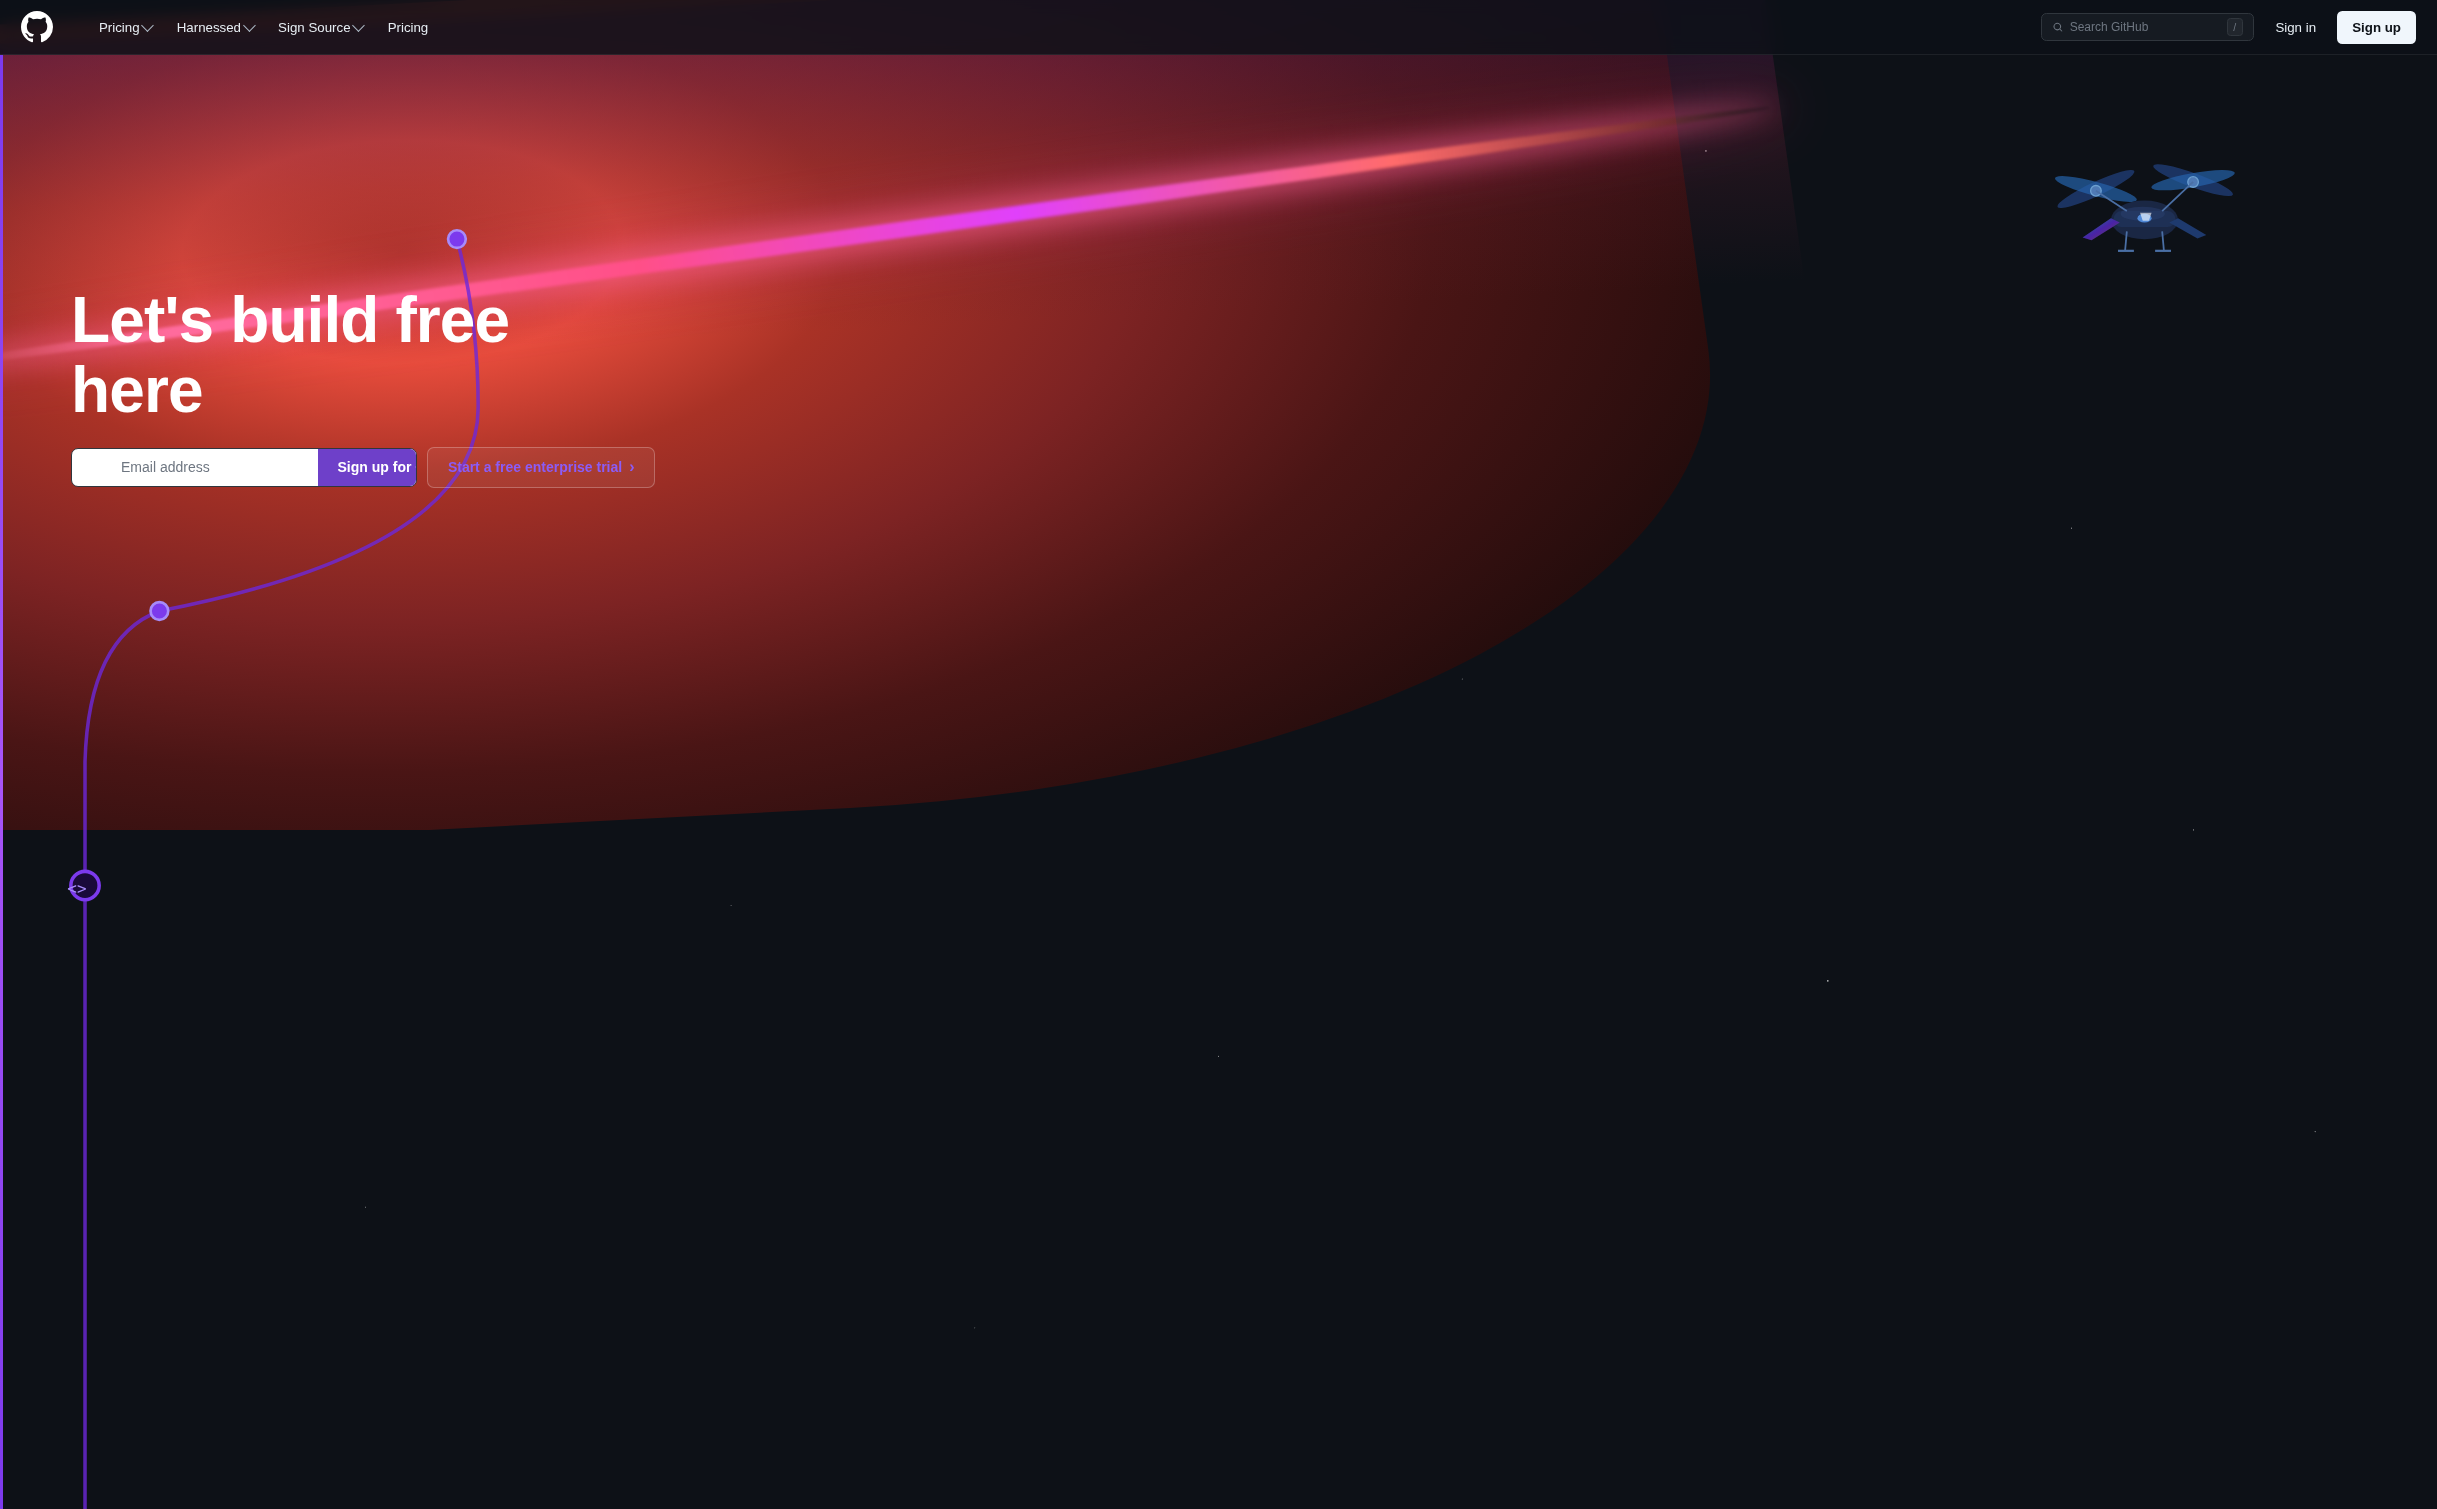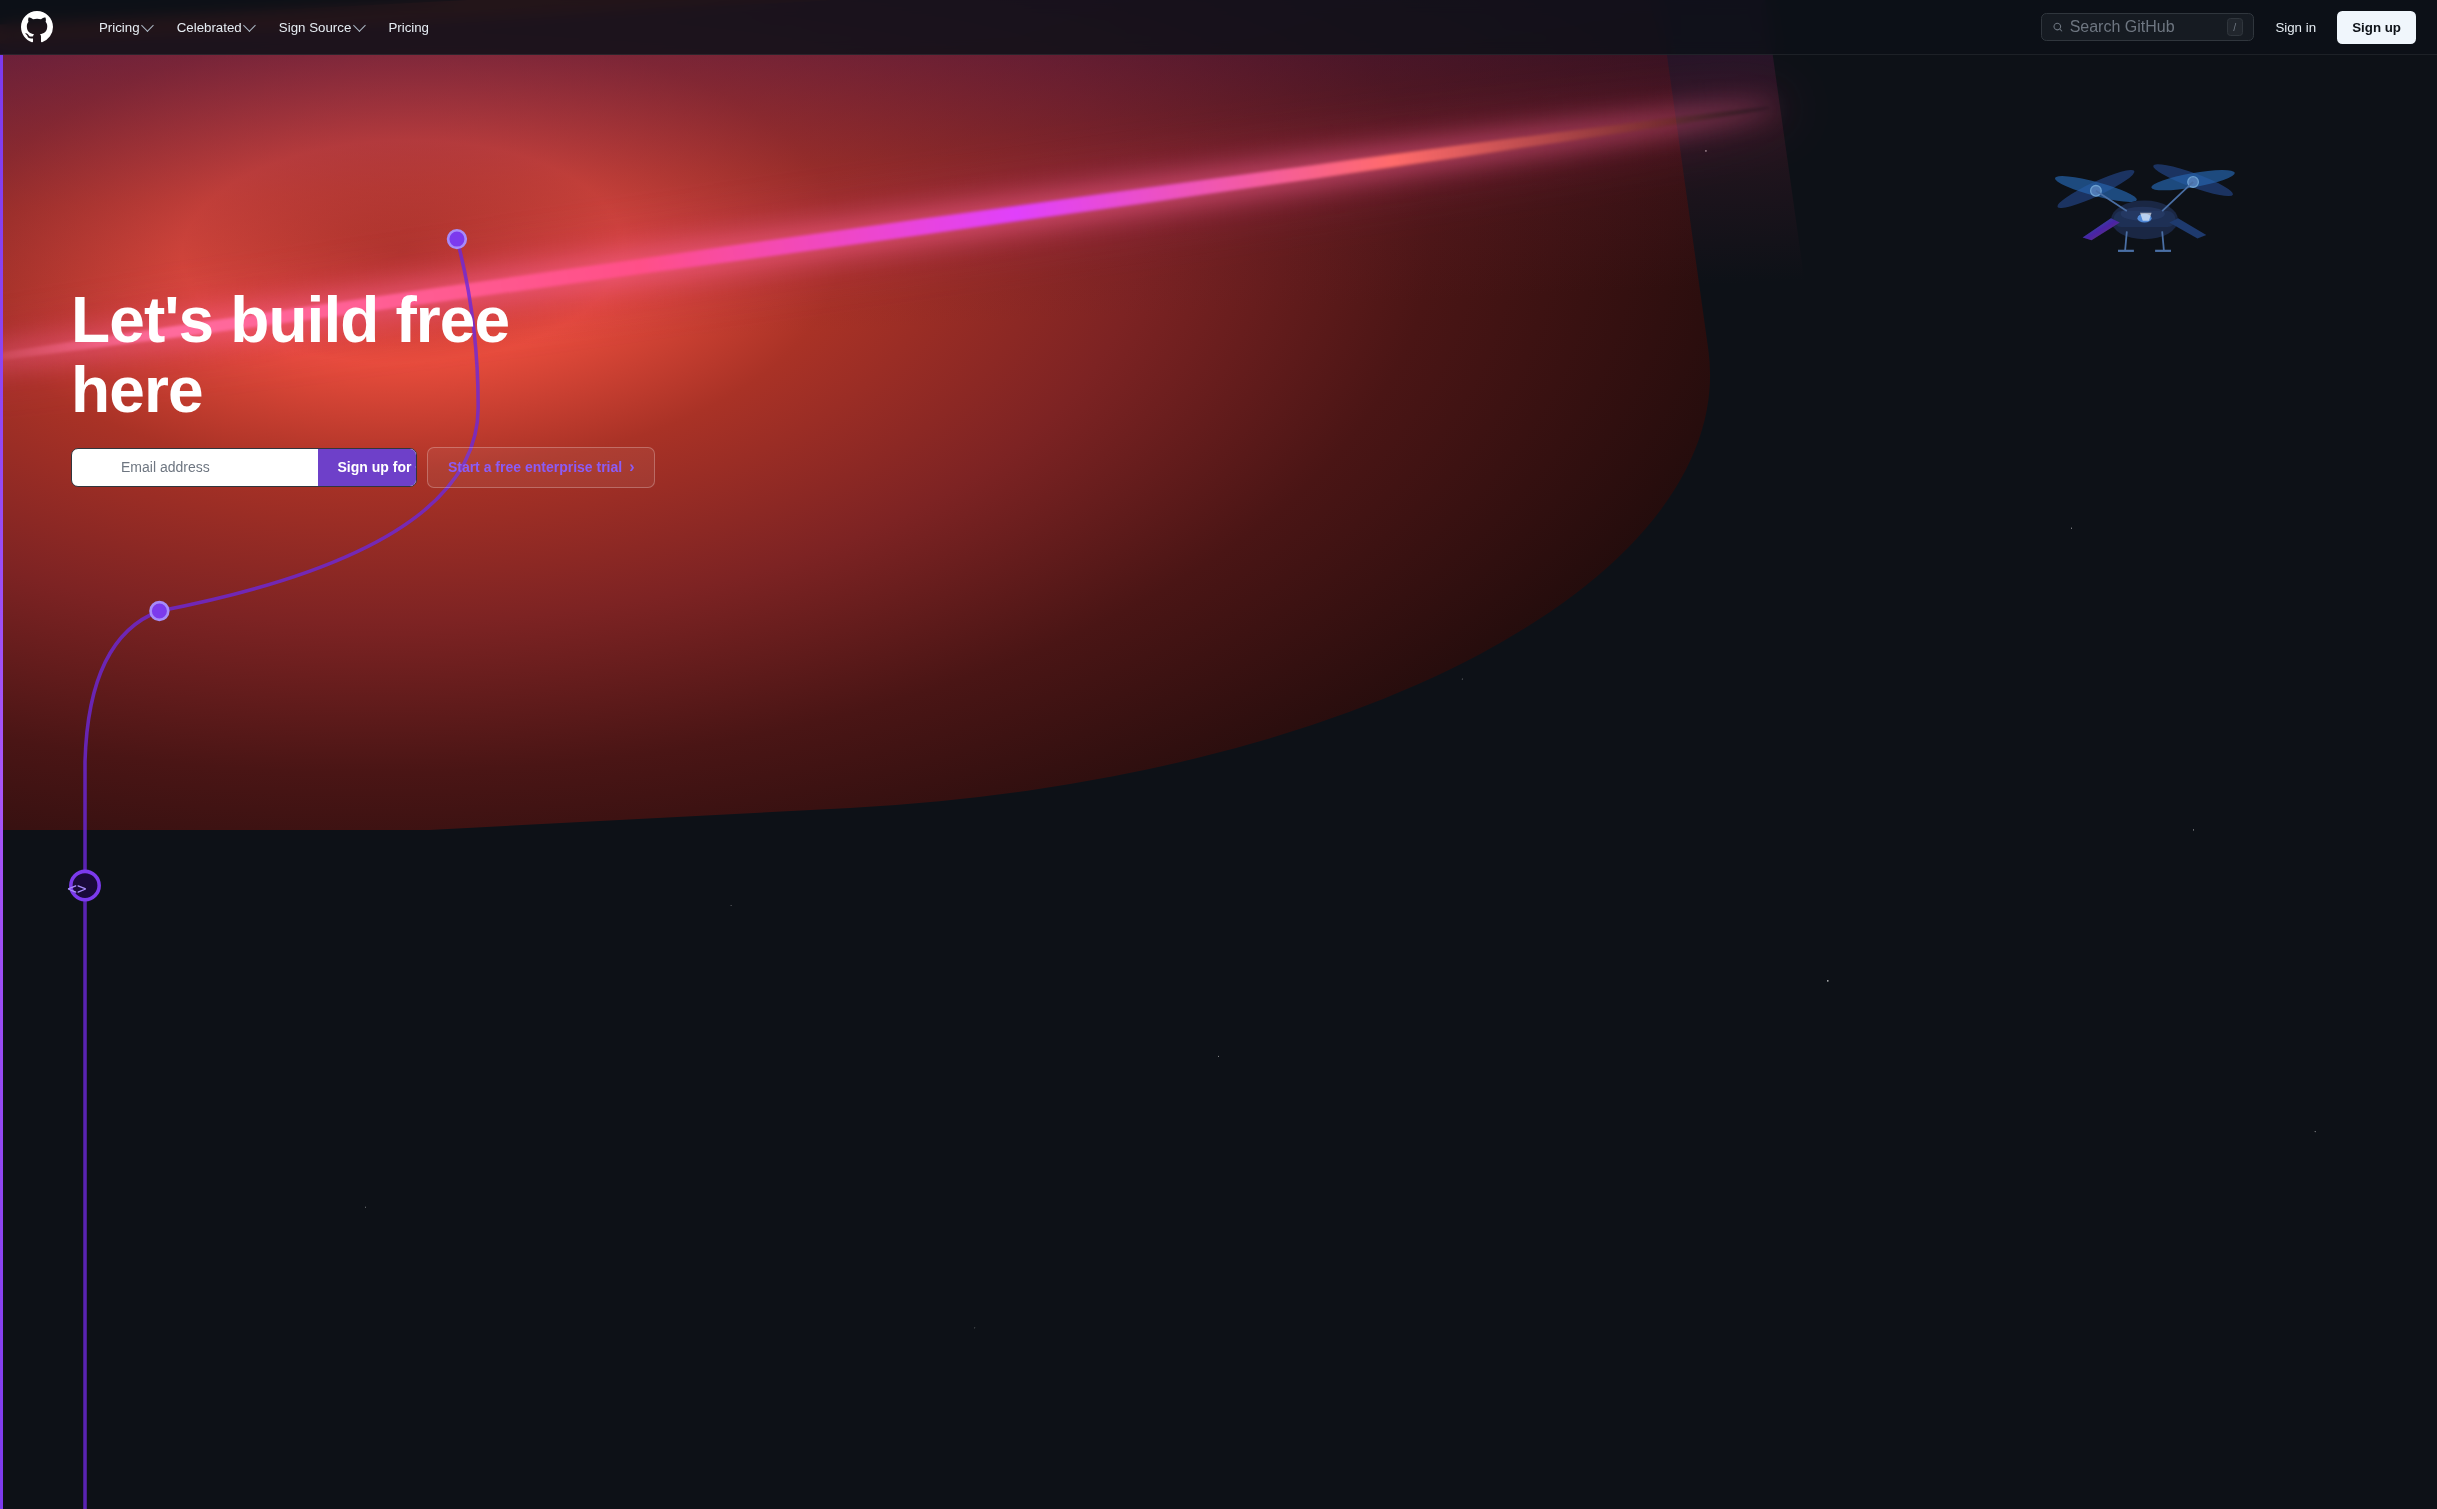--- a/index.html
+++ b/index.html
@@ -78,21 +78,21 @@
       padding: 4.4px 10.6px;
       gap: 7px;
       width: 213px;
     }
 
     .search-box input {
       background: none;
       border: none;
       outline: none;
       color: #14b8a6;
-      font-size: 16px;
+      font-size: 12px;
       width: 100%;
     }
 
     .search-box input::placeholder { color: #6e7681; }
 
     .kbd-slash {
       background: #21262d;
       border: 0.9px solid #30363d;
       border-radius: 3.5px;
       padding: 1.8px 5.3px;
@@ -339,21 +339,21 @@
         0 1.07-.01 1.93-.01 2.2 0 .21.15.46.55.38A8.013 8.013 0 0 0 16 8c0-4.42-3.58-8-8-8z"></path>
     </svg>
   </a>
 
   <div class="nav-links">
     <button class="nav-link">
       <span>Pricing</span>
       <span class="chevron"></span>
     </button>
     <button class="nav-link">
-      <span>Celebrated</span>
+      <span>Harnessed</span>
       <span class="chevron"></span>
     </button>
     <button class="nav-link">
       <span>Sign Source</span>
       <span class="chevron"></span>
     </button>
     <button class="nav-link">
       <span>Pricing</span>
     </button>
   </div>

